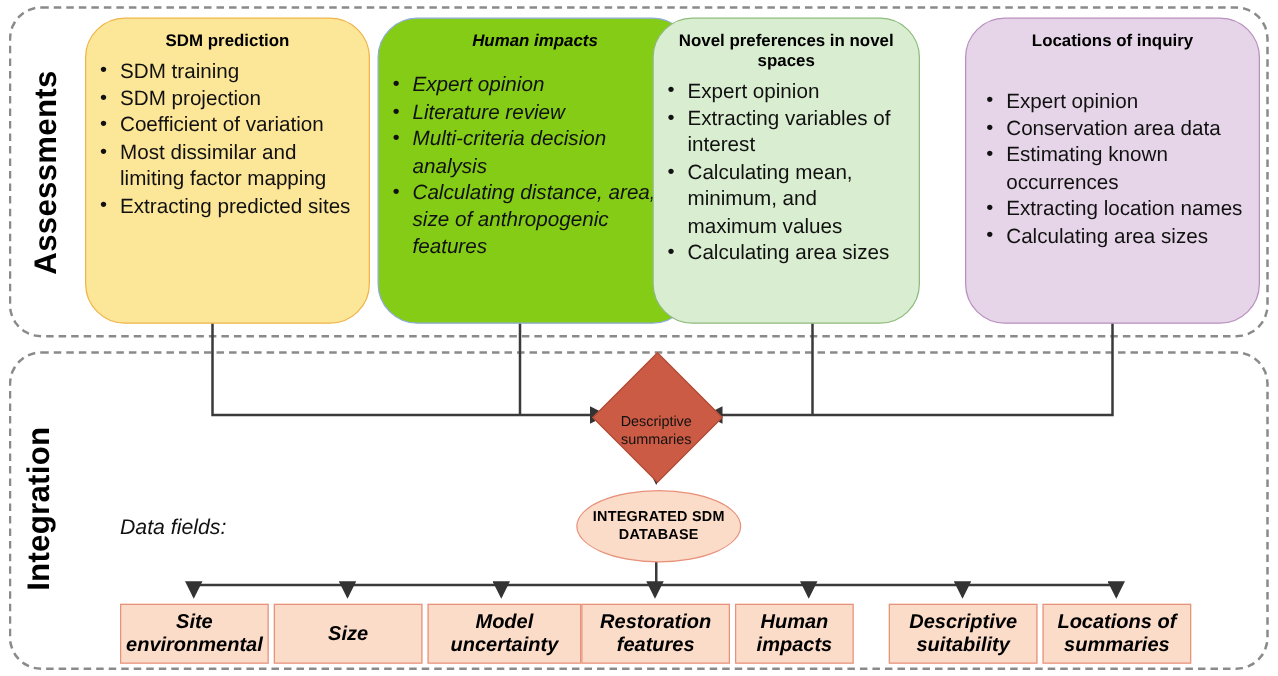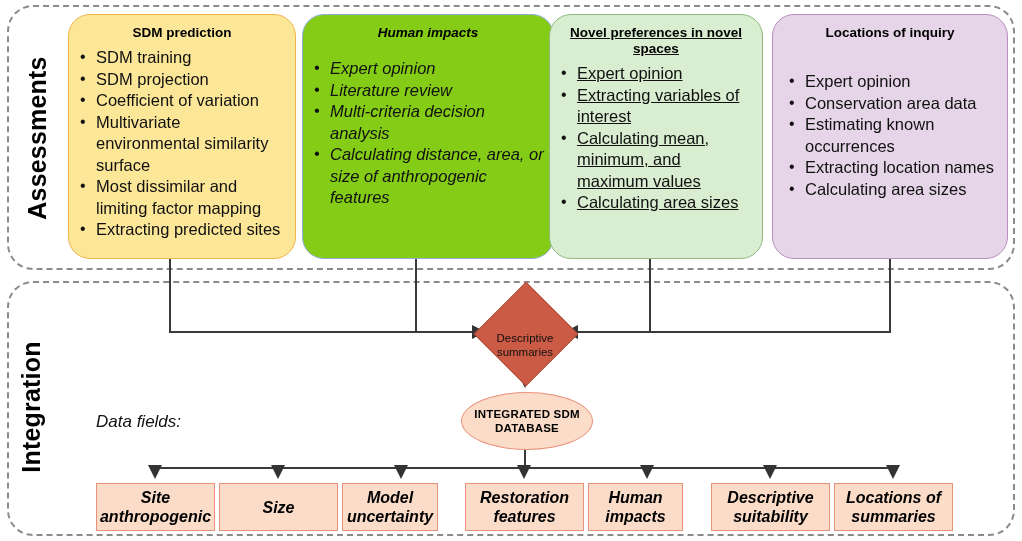--- a/index.html
+++ b/index.html
@@ -39,21 +39,21 @@
   #integration-label{
     left:-68px;top:392px;width:200px;height:30px;
     transform:rotate(-90deg);
   }
 
   
   .card{
     position:absolute;
     top:14px;
     height:245px;
-    border-radius:22px;
+    border-radius:32px;
     box-sizing:border-box;
     padding:6px 8px 6px 8px;
     overflow:hidden;
   }
   .card-title{
     text-align:center;
     font-weight:bold;
     font-size:13.5px;
     line-height:16px;
     margin:4px 0 6px 0;
@@ -71,21 +71,21 @@
     color:#111;
   }
   .card li:before{
     content:"\2022";
     position:absolute;left:3px;top:-1px;
     font-size:16px;
   }
 
   #card-sdm{left:68px;width:228px;background:#FCE698;border:1.6px solid #F0B44A;}
   #card-human{left:302px;width:252px;background:#84cc16;border:1.6px solid #8FAADC;font-style:italic;}
-  #card-novel{left:549px;width:214px;background:#D9EDD0;border:1.6px solid #8FBC7E;text-decoration:underline;}
+  #card-novel{left:522px;width:214px;background:#D9EDD0;border:1.6px solid #8FBC7E;}
   #card-loc{left:772px;width:236px;background:#E6D5E8;border:1.6px solid #B98FBF;}
 
   #card-human ul{margin-top:17px;}
   #card-novel ul{margin-top:2px;}
   #card-loc  ul{margin-top:30px;}
   #card-loc li{padding-left:24px;}
   #card-loc li:before{left:8px;}
 
   
   #wires{position:absolute;left:0;top:0;width:1022px;height:541px;}
@@ -138,21 +138,20 @@
 
   <div id="assessments-label" class="side-label">Assessments</div>
   <div id="integration-label" class="side-label">Integration</div>
 
   <div id="card-sdm" class="card">
     <div class="card-title">SDM prediction</div>
     <ul>
       <li>SDM training</li>
       <li>SDM projection</li>
       <li>Coefficient of variation</li>
-      <li>Multivariate environmental similarity surface</li>
       <li>Most dissimilar and limiting factor mapping</li>
       <li>Extracting predicted sites</li>
     </ul>
   </div>
 
   <div id="card-human" class="card">
     <div class="card-title">Human impacts</div>
     <ul>
       <li>Expert opinion</li>
       <li>Literature review</li>
@@ -231,29 +230,29 @@
       <span>INTEGRATED SDM</span><br>
       <span>DATABASE</span>
     </span>
   </div>
 
   <div id="data-fields-label">Data fields:</div>
 
   <div class="field-box" style="left:96px;width:119px;">
     <div>
       <span>Site</span><br>
-      <span>anthropogenic</span>
+      <span>environmental</span>
     </div>
   </div>
   <div class="field-box" style="left:219px;width:119px;">
     <div>
       <span>Size</span>
     </div>
   </div>
-  <div class="field-box" style="left:342px;width:96px;">
+  <div class="field-box" style="left:342px;width:123px;">
     <div>
       <span>Model</span><br>
       <span>uncertainty</span>
     </div>
   </div>
   <div class="field-box" style="left:465px;width:119px;">
     <div>
       <span>Restoration</span><br>
       <span>features</span>
     </div>

